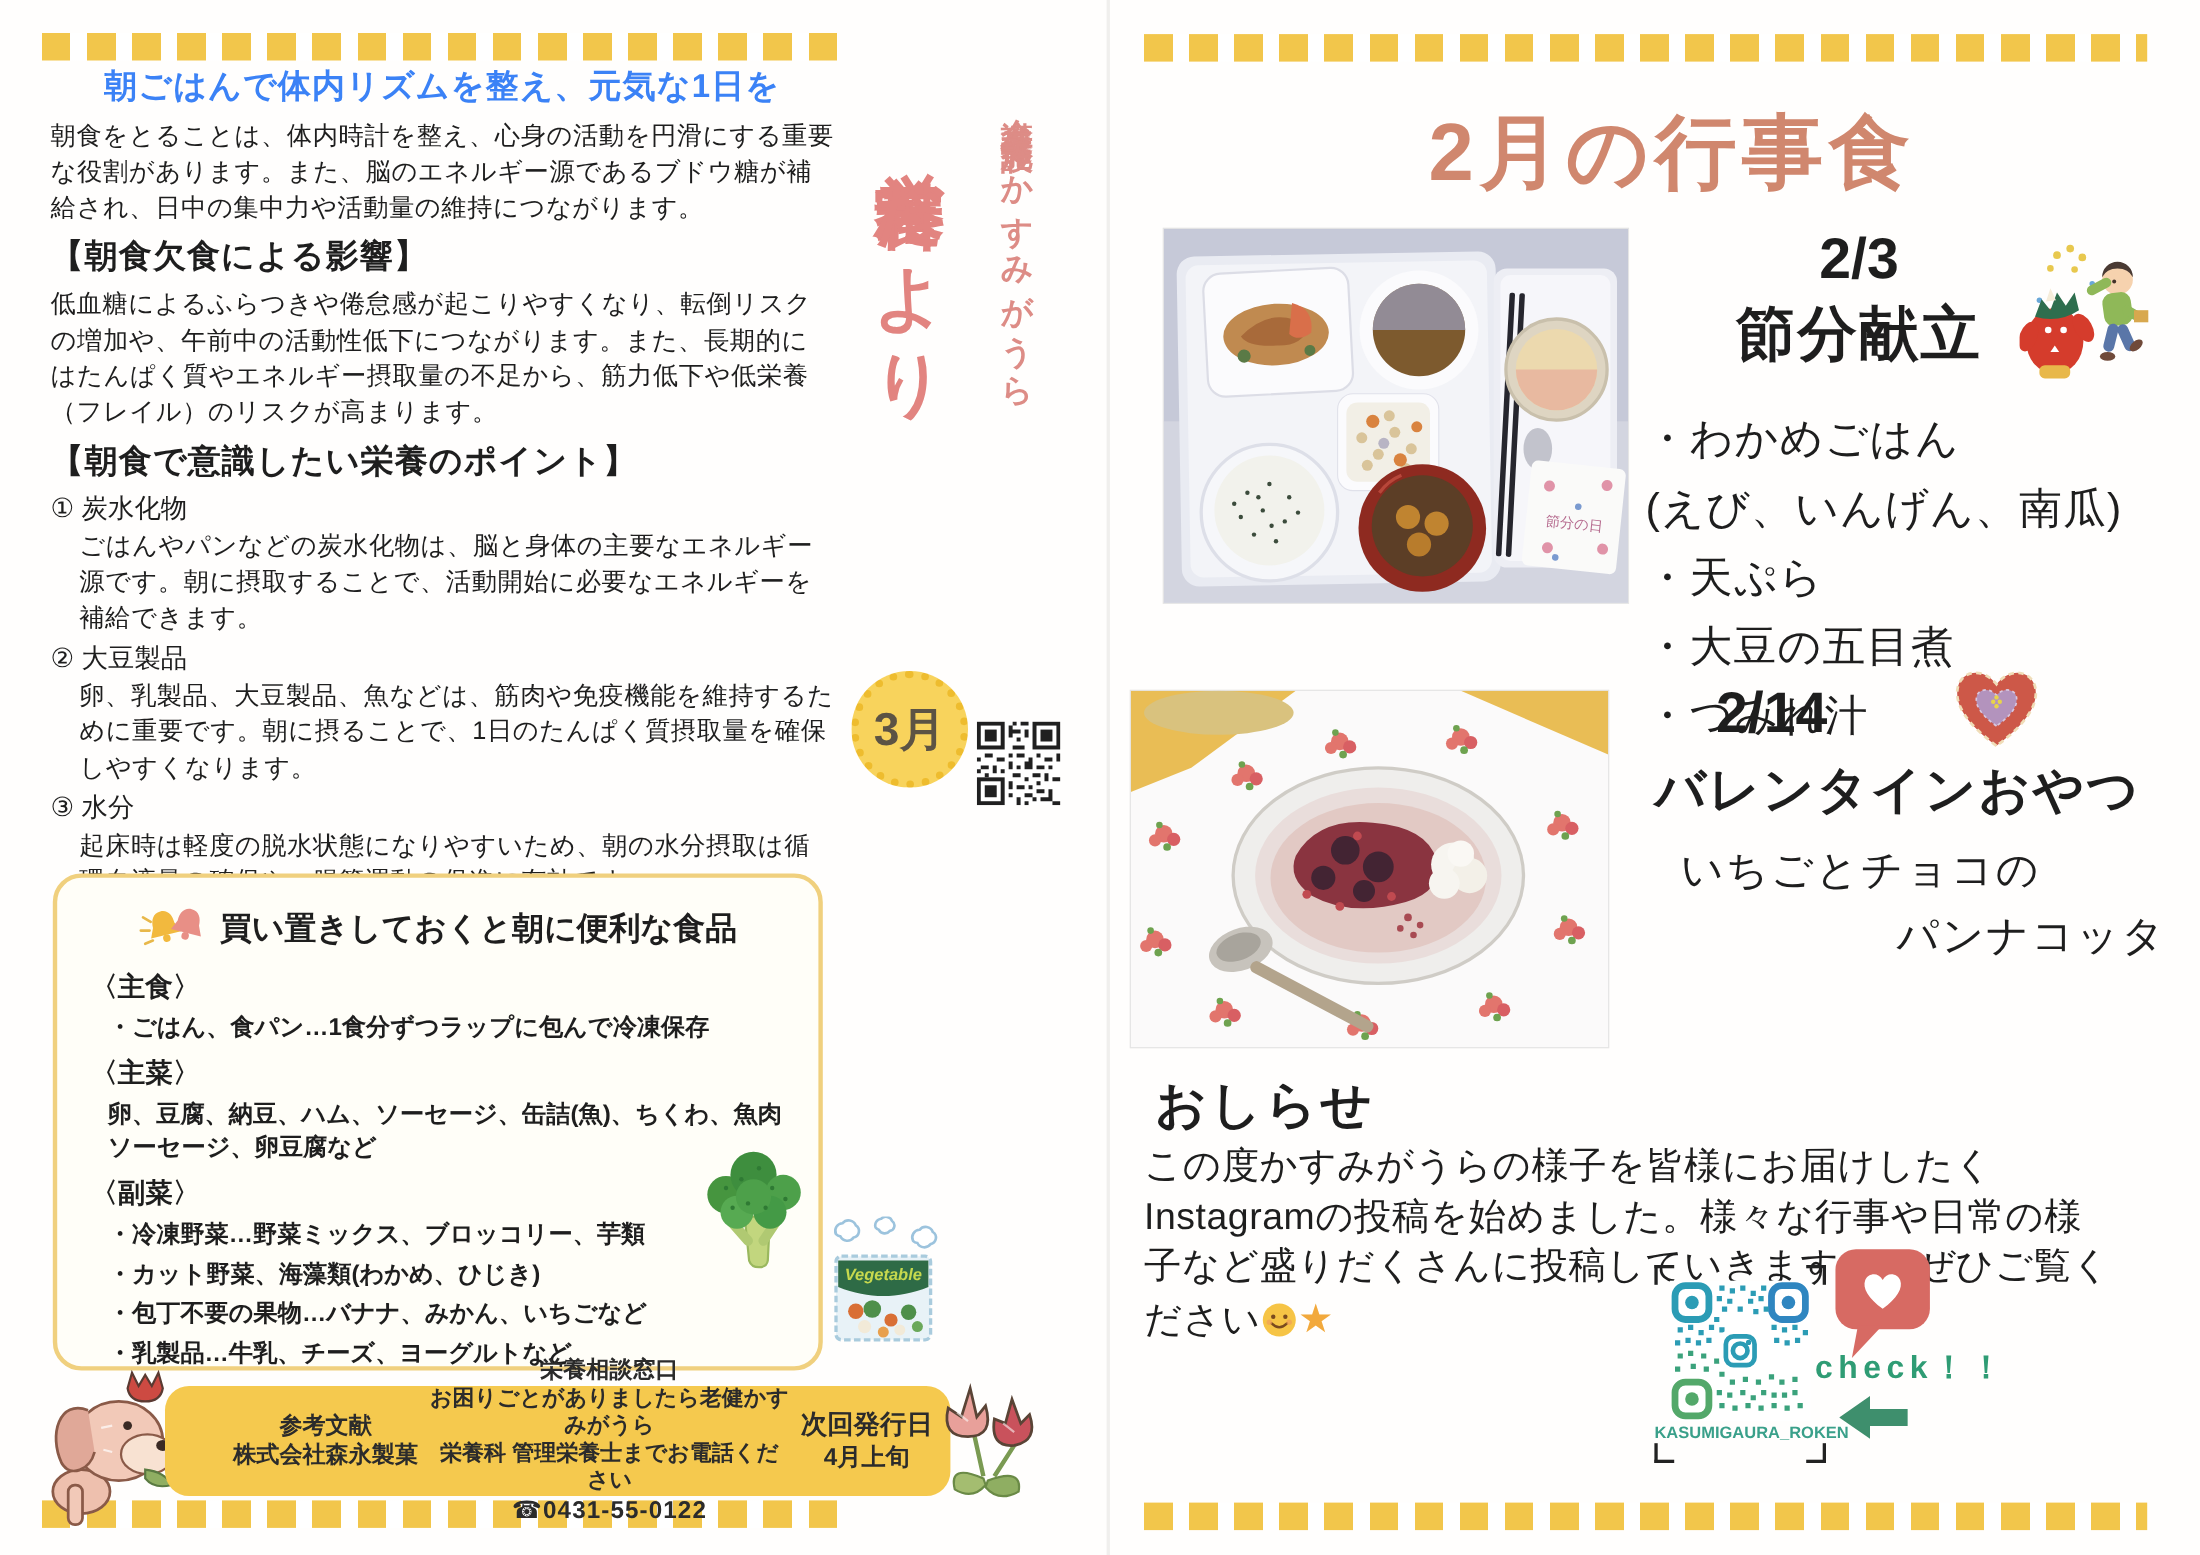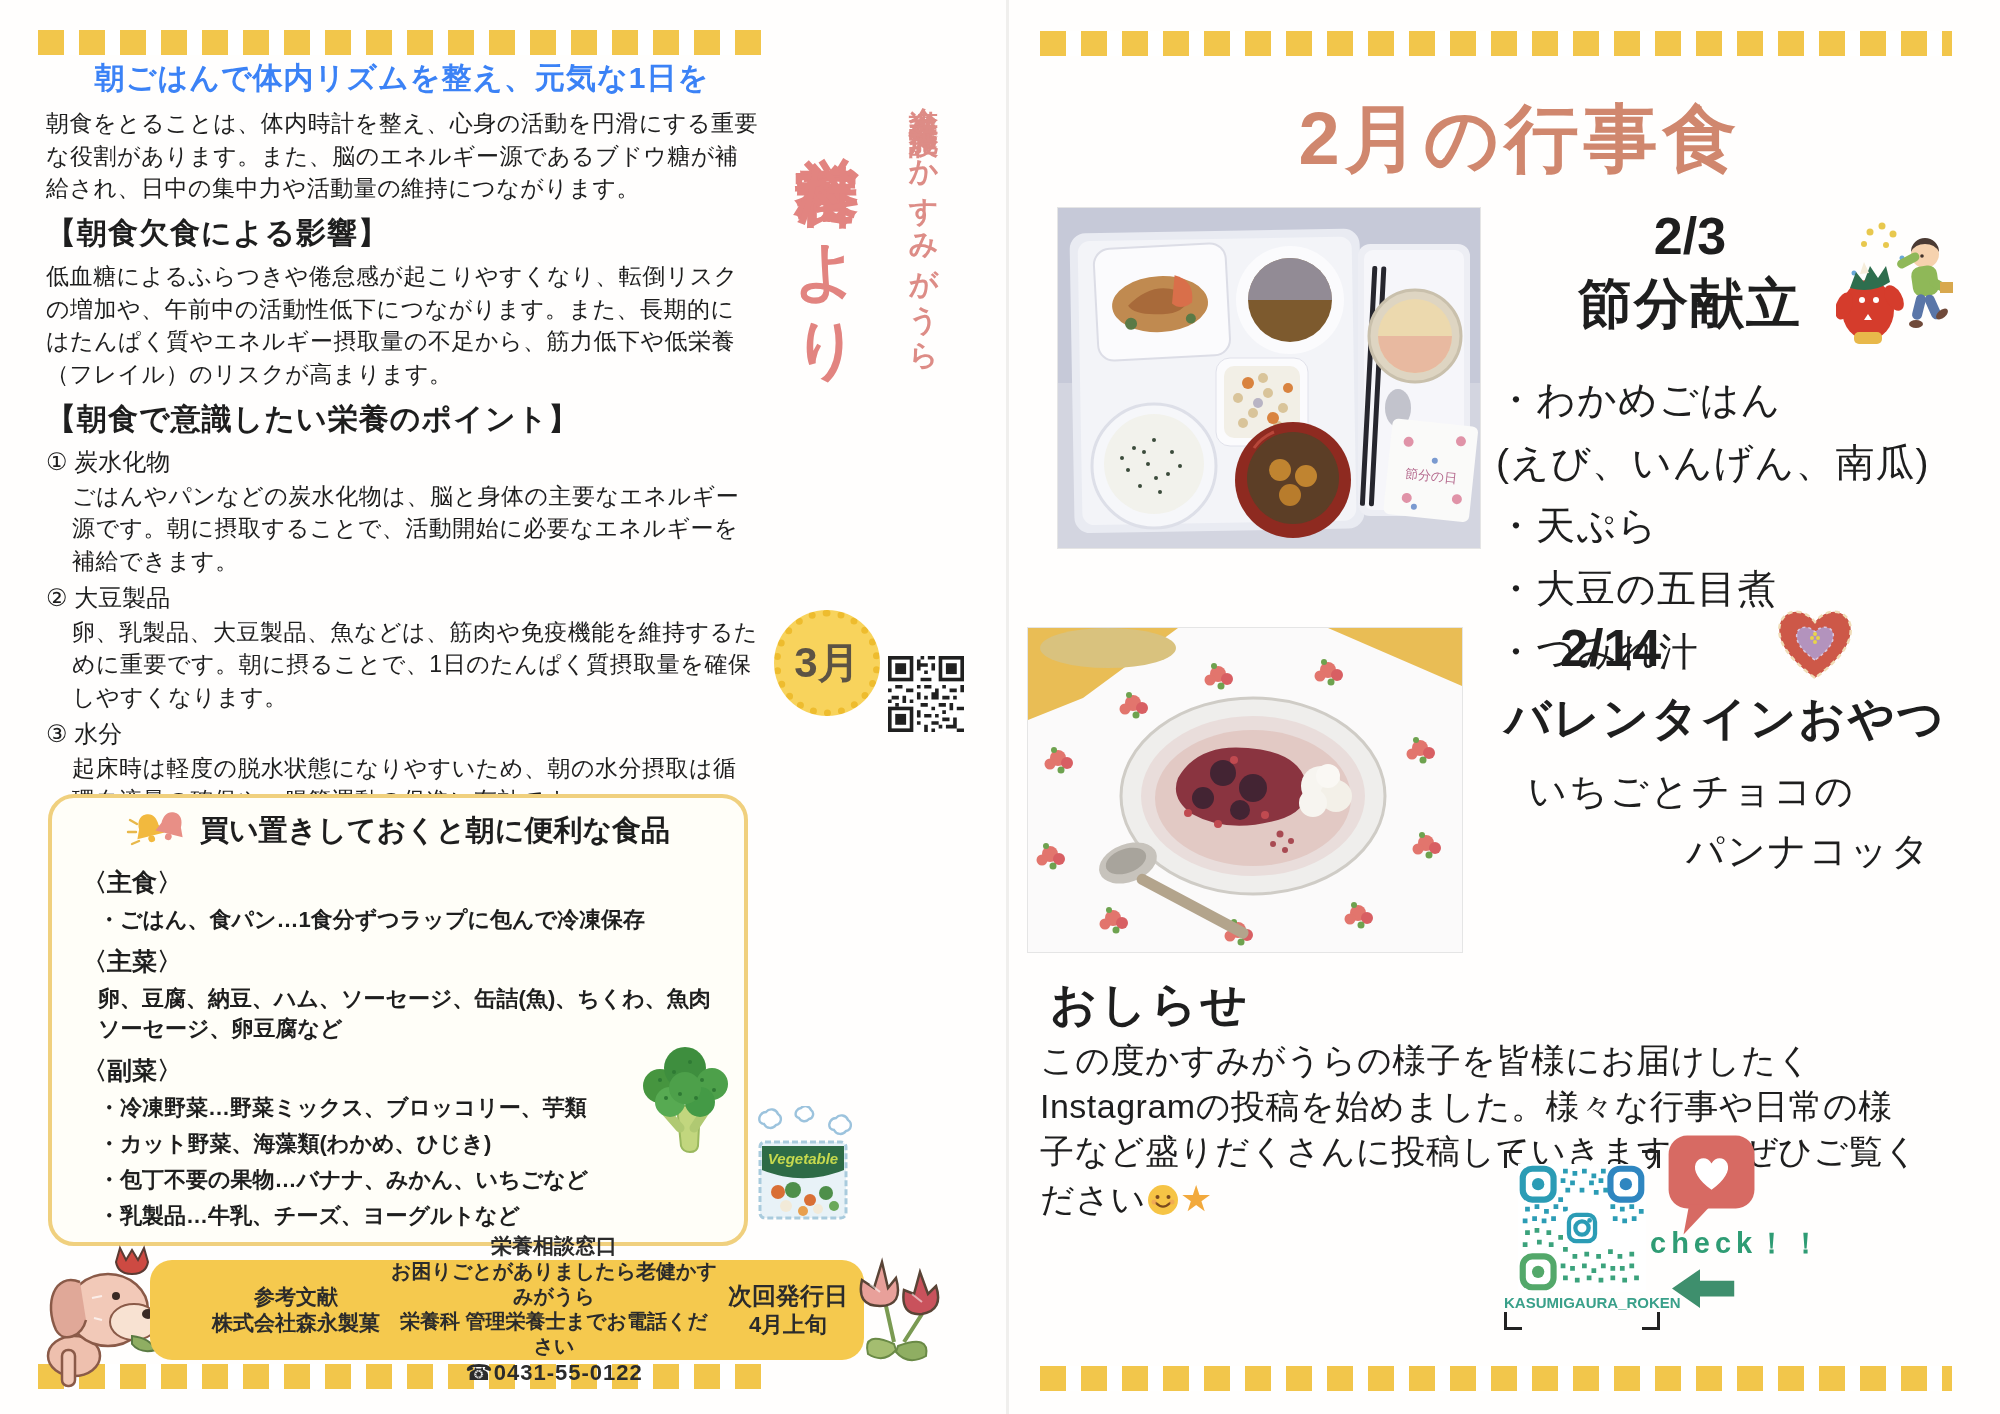--- a/index.html
+++ b/index.html
@@ -17,21 +17,21 @@
   
   .main-col{position:absolute;left:46px;top:58px;width:712px;height:740px;overflow:hidden;}
   .headline{font-size:30px;font-weight:700;color:#3b82f6;text-align:center;margin:0 0 8px;letter-spacing:1px;}
   .para{font-size:23px;line-height:1.42;margin:0 0 6px;letter-spacing:.5px;}
   .sec-title{font-size:30px;font-weight:700;margin:8px 0 6px;letter-spacing:1px;}
   .point-label{font-size:24px;margin:4px 0 2px;}
   .point-body{font-size:23px;line-height:1.42;margin:0 0 4px;padding-left:26px;letter-spacing:.5px;}
 
   
   .stock-box{position:absolute;left:48px;top:794px;width:700px;height:452px;border:4px solid #f0d07e;
-             border-radius:26px;background:#fffef8;box-sizing:border-box;padding:8px 30px;}
+             border-radius:26px;background:#fffef8;box-sizing:border-box;padding:22px 30px;}
   .box-title-row{display:flex;justify-content:center;align-items:center;gap:12px;
                  font-size:29px;font-weight:700;margin-bottom:10px;}
   .group-label{font-size:25px;font-weight:700;margin:10px 0 6px;}
   .group-item{font-size:22px;font-weight:700;margin:0 0 6px;padding-left:16px;}
 
   
   .mast-title{position:absolute;left:784px;top:104px;writing-mode:vertical-rl;text-orientation:upright;
               font-size:64px;font-weight:700;color:#e28480;letter-spacing:5px;}
   .mast-facility{position:absolute;left:904px;top:84px;writing-mode:vertical-rl;text-orientation:upright;
               font-size:29px;font-weight:700;color:#dd8c86;letter-spacing:3px;}
@@ -63,21 +63,21 @@
   .photo1{left:1058px;top:208px;width:422px;height:340px;}
   .photo2{left:1028px;top:628px;width:434px;height:324px;}
   .e1-date{position:absolute;left:1600px;top:206px;width:180px;text-align:center;font-size:52px;font-weight:700;}
   .e1-name{position:absolute;left:1545px;top:268px;width:290px;text-align:center;font-size:54px;font-weight:700;letter-spacing:2px;}
   .setsubun-illust{position:absolute;left:1836px;top:218px;}
   .menu{position:absolute;left:1496px;top:368px;font-size:39px;line-height:63px;letter-spacing:1px;}
   .v-date{position:absolute;left:1560px;top:618px;font-size:52px;font-weight:700;}
   .heart-patch{position:absolute;left:1770px;top:602px;}
   .v-name{position:absolute;left:1490px;top:688px;width:470px;text-align:center;font-size:46px;font-weight:700;letter-spacing:2px;}
   .dessert1{position:absolute;left:1528px;top:766px;font-size:38px;letter-spacing:2px;}
-  .dessert2{position:absolute;left:1686px;top:826px;font-size:38px;letter-spacing:2px;}
+  .dessert2{position:absolute;left:1724px;top:826px;font-size:38px;letter-spacing:2px;}
   .notice-title{position:absolute;left:1050px;top:974px;font-size:46px;font-weight:700;letter-spacing:3px;}
   .notice-body{position:absolute;left:1040px;top:1038px;width:880px;font-size:34px;line-height:1.34;letter-spacing:.5px;}
   .notice-body .star{color:#f2a93c;font-size:36px;}
   .notice-body svg{vertical-align:-6px;}
 
   .insta-qr-block{position:absolute;left:1504px;top:1150px;width:156px;height:180px;}
   .corner{position:absolute;width:15px;height:15px;border:0 solid #222;}
   .corner.tl{left:0;top:0;border-left-width:3px;border-top-width:3px;}
   .corner.tr{right:0;top:0;border-right-width:3px;border-top-width:3px;}
   .corner.bl{left:0;bottom:0;border-left-width:3px;border-bottom-width:3px;}

